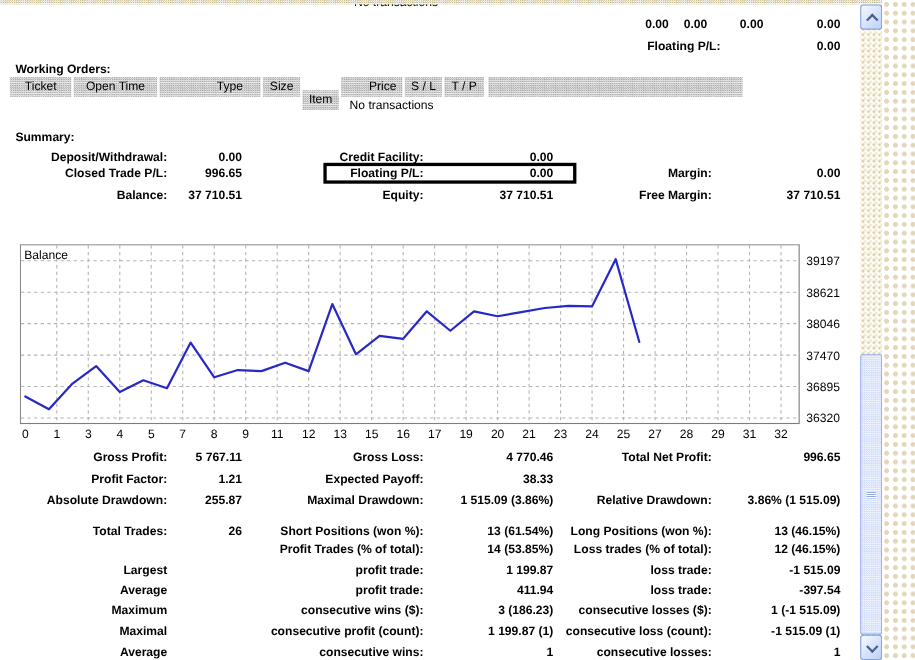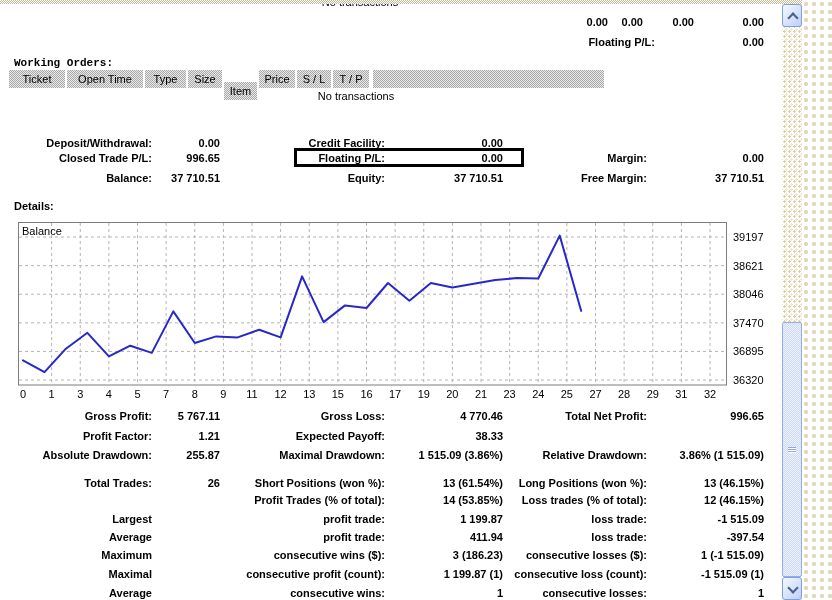--- a/index.html
+++ b/index.html
@@ -58,64 +58,64 @@
 
   <div></div>
   <div class="cell b ra abs" style="left:548px;top:16px;width:60px;">0.00</div>
   <div class="cell b ra abs" style="left:583px;top:16px;width:60px;">0.00</div>
   <div class="cell b ra abs" style="left:634px;top:16px;width:60px;">0.00</div>
   <div class="cell b ra abs" style="left:704px;top:16px;width:60px;">0.00</div>
 
   <div class="cell b ra abs" style="left:500px;top:36px;width:155px;">Floating P/L:</div>
   <div class="cell b ra abs" style="left:664px;top:36px;width:100px;">0.00</div>
 
-  <div class="cell b abs" style="left:14px;top:57px;width:200px;font-family:Liberation Mono, monospace;">Working Orders:</div>
+  <div class="cell b abs" style="left:14px;top:57px;width:200px;">Working Orders:</div>
   <div class="wo-header">
       <div class="wo-cell checker-gray" style="width: 56px;">Ticket</div>
       <div class="wo-gap"></div>
       <div class="wo-cell checker-gray" style="width: 76px;">Open Time</div>
       <div class="wo-gap"></div>
-      <div class="wo-cell checker-gray" style="width: 41px;">Type</div>
+      <div class="wo-cell checker-gray" style="width: 56px; padding-left: 36px;">Type</div>
       <div class="wo-gap"></div>
       <div class="wo-cell checker-gray" style="width: 34px;">Size</div>
       <div class="wo-gap"></div>
       <div class="wo-cell checker-gray" style="width: 33px; margin-top: 12px;">Item</div>
       <div class="wo-gap"></div>
-      <div class="wo-cell checker-gray" style="width: 36px;">Price</div>
+      <div class="wo-cell checker-gray" style="width: 36px; padding-left: 20px;">Price</div>
       <div class="wo-gap"></div>
       <div class="wo-cell checker-gray" style="width: 34px;">S / L</div>
       <div class="wo-gap"></div>
       <div class="wo-cell checker-gray" style="width: 36px;">T / P</div>
       <div class="wo-gap"></div>
       <div class="wo-gap"></div>
       <div class="wo-cell checker-gray" style="width: 231px;"></div>
     </div>
   <div class="cell ca abs" style="left:296px;top:90px;width:120px;">No transactions</div>
 
+  <div class="cell b abs" style="left:14px;top:119px;width:200px;">Summary:</div>
   <div class="hl-box"></div>
   <div id="summary-grid">
       <div class="cell b ra" style="left: 0px; width: 152px; top: 137px;">Deposit/Withdrawal:</div>
       <div class="cell b ra" style="left: 130px; width: 90px; top: 137px;">0.00</div>
       <div class="cell b ra" style="left: 195px; width: 190px; top: 137px;">Credit Facility:</div>
       <div class="cell b ra" style="left: 373px; width: 130px; top: 137px;">0.00</div>
       <div class="cell b ra" style="left: 0px; width: 152px; top: 152px;">Closed Trade P/L:</div>
       <div class="cell b ra" style="left: 130px; width: 90px; top: 152px;">996.65</div>
       <div class="cell b ra" style="left: 195px; width: 190px; top: 152px;">Floating P/L:</div>
       <div class="cell b ra" style="left: 373px; width: 130px; top: 152px;">0.00</div>
       <div class="cell b ra" style="left: 477px; width: 170px; top: 152px;">Margin:</div>
       <div class="cell b ra" style="left: 634px; width: 130px; top: 152px;">0.00</div>
       <div class="cell b ra" style="left: 0px; width: 152px; top: 172px;">Balance:</div>
       <div class="cell b ra" style="left: 130px; width: 90px; top: 172px;">37 710.51</div>
       <div class="cell b ra" style="left: 195px; width: 190px; top: 172px;">Equity:</div>
       <div class="cell b ra" style="left: 373px; width: 130px; top: 172px;">37 710.51</div>
       <div class="cell b ra" style="left: 477px; width: 170px; top: 172px;">Free Margin:</div>
       <div class="cell b ra" style="left: 634px; width: 130px; top: 172px;">37 710.51</div>
     </div>
 
-  <div class="cell b abs" style="left:14px;top:200px;width:200px;">Details:</div>
   <div class="chart-wrap">
     <svg width="770" height="180" xmlns="http://www.w3.org/2000/svg">
         <rect x="0.5" y="0.5" width="708" height="162.5" fill="#ffffff" stroke="#7d7d7d" stroke-width="1"></rect>
         <line x1="1" y1="15" x2="708" y2="15" stroke="#b4b4b4" stroke-dasharray="3,3"></line>
         <text x="715" y="19" font-size="11" fill="#000" font-family="&quot;Liberation Sans&quot;,sans-serif">39197</text>
         <line x1="1" y1="43.63249987572699" x2="708" y2="43.63249987572699" stroke="#b4b4b4" stroke-dasharray="3,3"></line>
         <text x="715" y="47.63249987572699" font-size="11" fill="#000" font-family="&quot;Liberation Sans&quot;,sans-serif">38621</text>
         <line x1="1" y1="72.21529055028086" x2="708" y2="72.21529055028086" stroke="#b4b4b4" stroke-dasharray="3,3"></line>
         <text x="715" y="76.21529055028086" font-size="11" fill="#000" font-family="&quot;Liberation Sans&quot;,sans-serif">38046</text>
         <line x1="1" y1="100.84779042600785" x2="708" y2="100.84779042600785" stroke="#b4b4b4" stroke-dasharray="3,3"></line>

